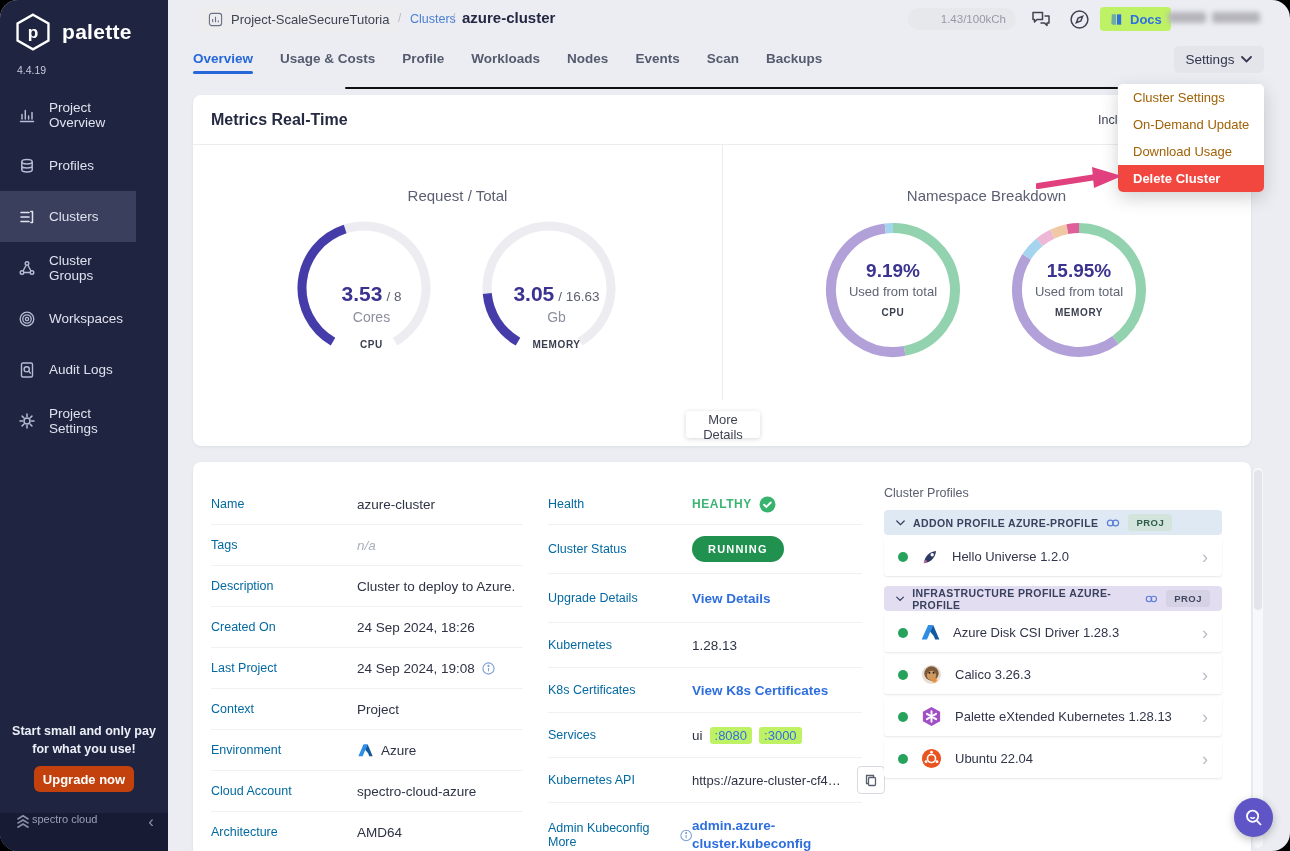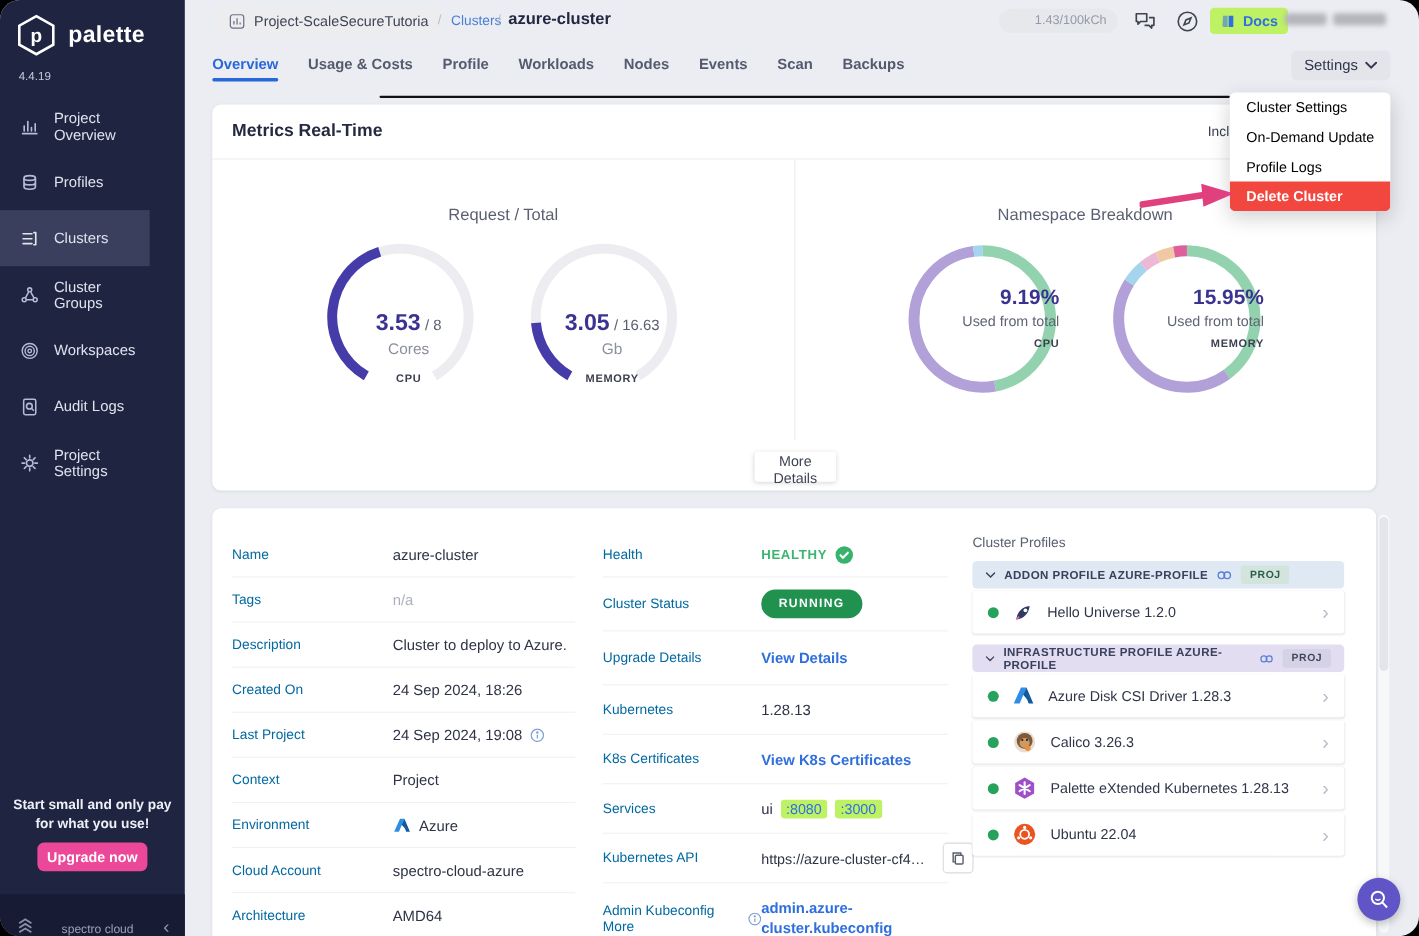--- a/index.html
+++ b/index.html
@@ -13,24 +13,24 @@
   .brand-name{font-size:21px;font-weight:700;letter-spacing:.3px;color:#fff;}
   .version{position:absolute;left:17px;top:64px;font-size:10.5px;color:#c6cadd;}
   .nav{position:absolute;left:0;top:89px;width:136px;}
   .nav-item{display:flex;align-items:center;height:51px;padding-left:18px;gap:13px;font-size:13.5px;
             color:#dfe2ee;cursor:pointer;}
   .nav-item .ni{width:18px;height:18px;flex:0 0 18px;}
   .nav-item.active{background:#3a3f5d;}
   .nav-item.tenant{position:absolute;left:0;top:675px;width:150px;}
   .promo{position:absolute;left:0;top:722px;width:168px;text-align:center;}
   .promo-text{font-size:12.5px;font-weight:700;color:#eef0f8;line-height:18px;}
-  .upgrade-btn{margin-top:8px;width:100px;height:26px;background:#ec4899;color:#fff;border:none;border-radius:6px;
+  .upgrade-btn{margin-top:8px;width:100px;height:26px;background:#c2410c;color:#fff;border:none;border-radius:6px;
                font-size:13px;font-weight:700;font-family:inherit;cursor:pointer;}
   .side-footer{position:absolute;left:0;bottom:0;width:168px;height:38px;background:#171b33;display:flex;
-               align-items:flex-end;padding:0 14px;gap:24px;box-sizing:border-box;}
+               align-items:flex-start;padding:0 14px;gap:0;box-sizing:border-box;}
   .side-footer .sf-name{font-size:11px;color:#9aa0b8;}
   .collapse{margin-left:auto;color:#8d93ad;font-size:17px;cursor:pointer;line-height:1;}
 
   
   .crumb-pill{position:absolute;left:196px;top:6px;height:26px;display:flex;align-items:center;gap:8px;
               background:#ededf0;border-radius:6px;padding:0 12px;cursor:pointer;}
   .crumb-pill span{font-size:13px;color:#3f4454;}
   .crumb-sep{position:absolute;top:11px;font-size:12px;color:#b8bcc8;}
   .crumb-link{position:absolute;left:410px;top:12px;font-size:12.5px;color:#4a7fd4;cursor:pointer;}
   .crumb-current{position:absolute;left:462px;top:9px;font-size:15px;font-weight:700;color:#232742;}
@@ -63,47 +63,47 @@
   .m-vdivider{position:absolute;left:529px;top:50px;width:1px;height:255px;background:#ededf1;}
   .m-subtitle{position:absolute;top:92px;width:529px;text-align:center;font-size:15px;color:#5a5f71;}
   .m-subtitle.left{left:0;} .m-subtitle.right{left:529px;}
   .gauge,.donut{position:absolute;width:140px;height:140px;}
   .ring{position:absolute;left:0;top:0;}
   .g-center{position:absolute;left:15px;right:0;top:64px;text-align:center;}
   .g-big{font-size:21px;font-weight:700;color:#3b3390;}
   .g-small{font-size:13.5px;color:#5b5f70;margin-left:4px;}
   .g-unit{font-size:14px;color:#8b8f9e;margin-top:3px;}
   .g-metric{font-size:10px;font-weight:700;color:#3a3f50;letter-spacing:.6px;margin-top:14px;}
-  .d-center{position:absolute;left:0;right:0;top:40px;text-align:right;}
+  .d-center{position:absolute;left:0;right:0;top:40px;text-align:center;}
   .d-pct{font-size:19px;font-weight:700;color:#3b3390;}
   .d-cap{font-size:13px;color:#5f6474;margin-top:2px;}
   .d-metric{font-size:10px;font-weight:700;color:#3a3f50;letter-spacing:.6px;margin-top:8px;}
   .more-details{position:absolute;left:493px;top:316px;width:74px;height:27px;background:#fff;border:none;border-radius:3px;
                 box-shadow:0 1px 5px rgba(0,0,0,.16);font-size:13px;color:#3f4454;font-family:inherit;cursor:pointer;}
 
   
   .dropdown{position:absolute;left:1118px;top:84px;width:146px;background:#fff;border-radius:5px;
             box-shadow:0 6px 18px rgba(0,0,0,.18);z-index:30;overflow:hidden;}
-  .menu-item{height:27px;display:flex;align-items:center;padding-left:15px;font-size:13px;color:#000000;cursor:pointer;}
+  .menu-item{height:27px;display:flex;align-items:center;padding-left:15px;font-size:13px;color:#a16207;cursor:pointer;}
   .menu-item.danger{background:#f2473f;color:#fff;font-weight:600;}
   .annot-arrow{position:absolute;left:1036px;top:164px;z-index:31;}
 
   
   .details{left:193px;top:462px;width:1058px;height:400px;}
   .dcol{position:absolute;top:22px;}
   .dcol1{left:18px;width:312px;}
   .dcol2{left:355px;width:314px;}
   .drow{display:flex;align-items:center;border-bottom:1px solid #f0f1f4;}
   .dcol1 .drow{height:40px;}
   .drow.h40{height:40px;} .drow.h44{height:44px;} .drow.h48{height:48px;} .drow.h64{height:64px;border-bottom:none;}
   .drow.last{border-bottom:none;}
   .dlabel{flex:0 0 146px;font-size:12.5px;color:#0369a1;display:flex;align-items:center;gap:5px;}
   .dcol2 .dlabel{flex:0 0 144px;}
   .dval{font-size:13.5px;color:#2e3345;display:flex;align-items:center;gap:7px;}
-  .dval.muted{color:#aab0bd;}
+  .dval.muted{color:#aab0bd;font-style:italic;}
   .healthy{color:#3cb573;font-weight:700;font-size:12px;letter-spacing:.6px;}
   .pill-running{display:inline-block;background:#219150;color:#fff;font-size:11px;font-weight:700;letter-spacing:1.2px;
                 padding:7px 16px;border-radius:16px;cursor:pointer;}
   .link{color:#2e6fdd;font-weight:600;font-size:13.5px;cursor:pointer;}
   .port-chip{background:#bef264;color:#2f6fe4;border-radius:3px;padding:1px 5px;font-size:13px;cursor:pointer;}
   .api-val{max-width:150px;white-space:nowrap;overflow:hidden;text-overflow:ellipsis;font-size:13px;}
   .copy-btn{margin-left:8px;width:26px;height:26px;border:1px solid #d8dae0;border-radius:4px;background:#fff;
             display:flex;align-items:center;justify-content:center;cursor:pointer;}
   .kube-link{width:150px;line-height:18px;white-space:normal;}
 
@@ -338,21 +338,21 @@
         <div class="d-metric">MEMORY</div>
       </div>
     </div>
 
     <button class="more-details">More Details</button>
   </section>
 
   <div class="dropdown">
     <div class="menu-item">Cluster Settings</div>
     <div class="menu-item">On-Demand Update</div>
-    <div class="menu-item">Profile Logs</div>
+    <div class="menu-item">Download Usage</div>
     <div class="menu-item danger">Delete Cluster</div>
   </div>
   <svg class="annot-arrow" width="88" height="28" viewBox="0 0 88 28">
     <path d="M2 22 L60 13" stroke="#e0417e" stroke-width="6" stroke-linecap="round" fill="none"></path>
     <polygon points="56,3 86,12 58,24" fill="#e0417e"></polygon>
   </svg>
 
   <section class="card details">
 
     <div class="dcol dcol1">

